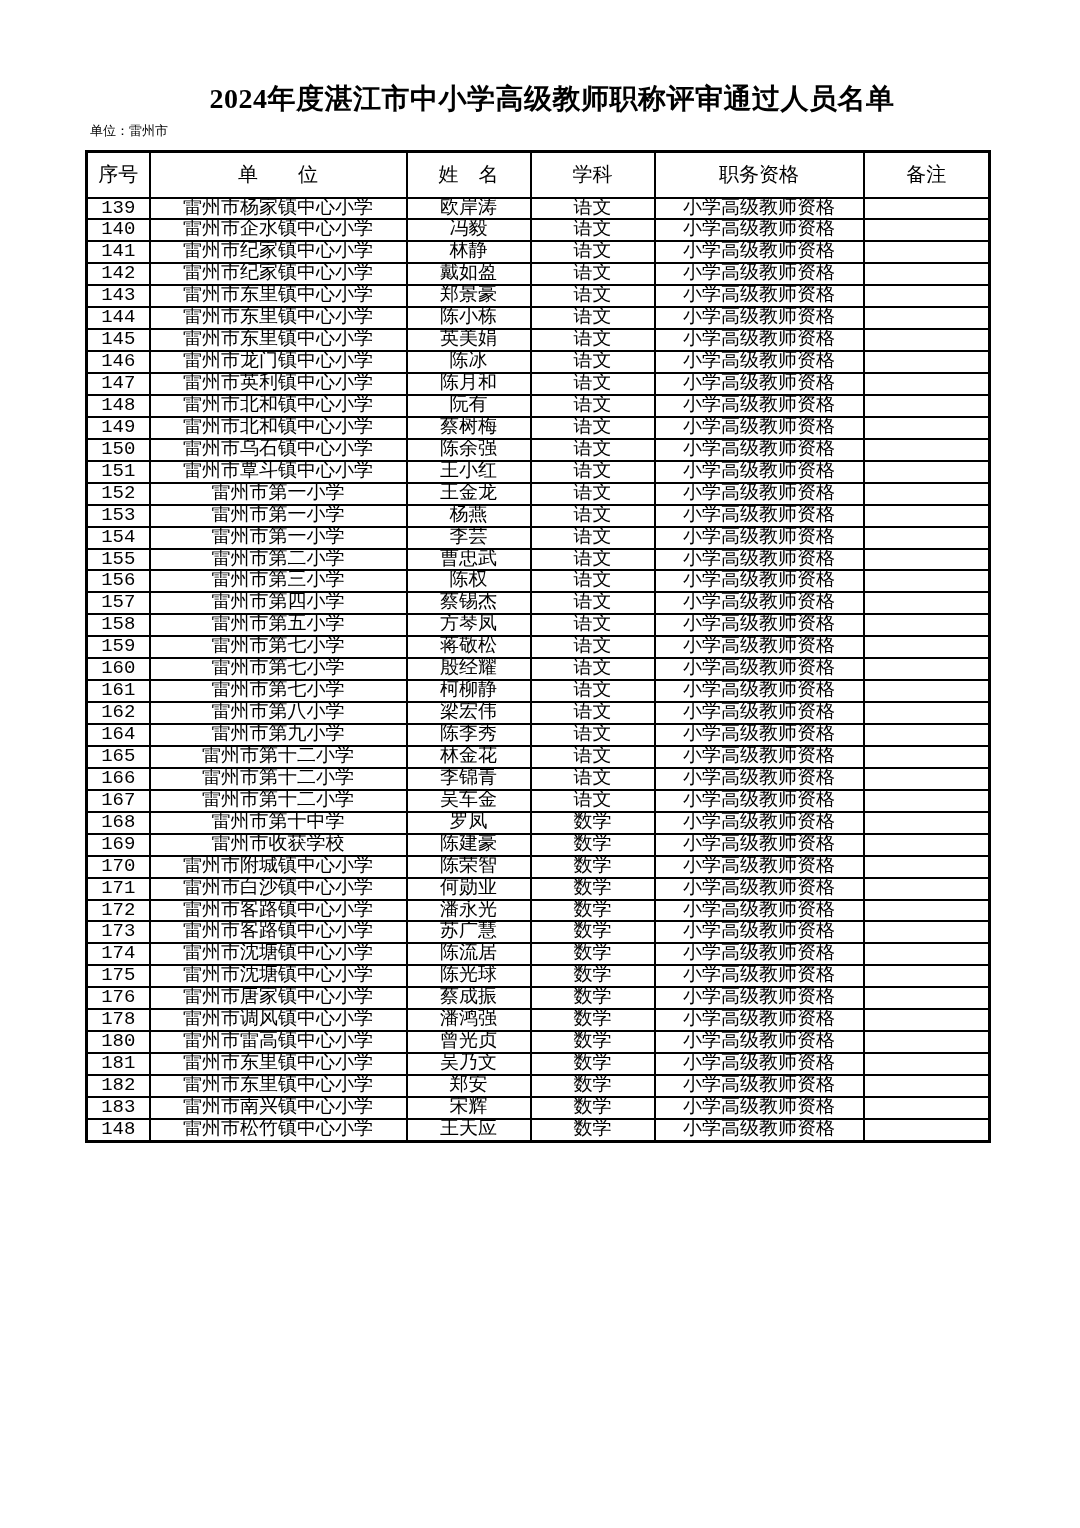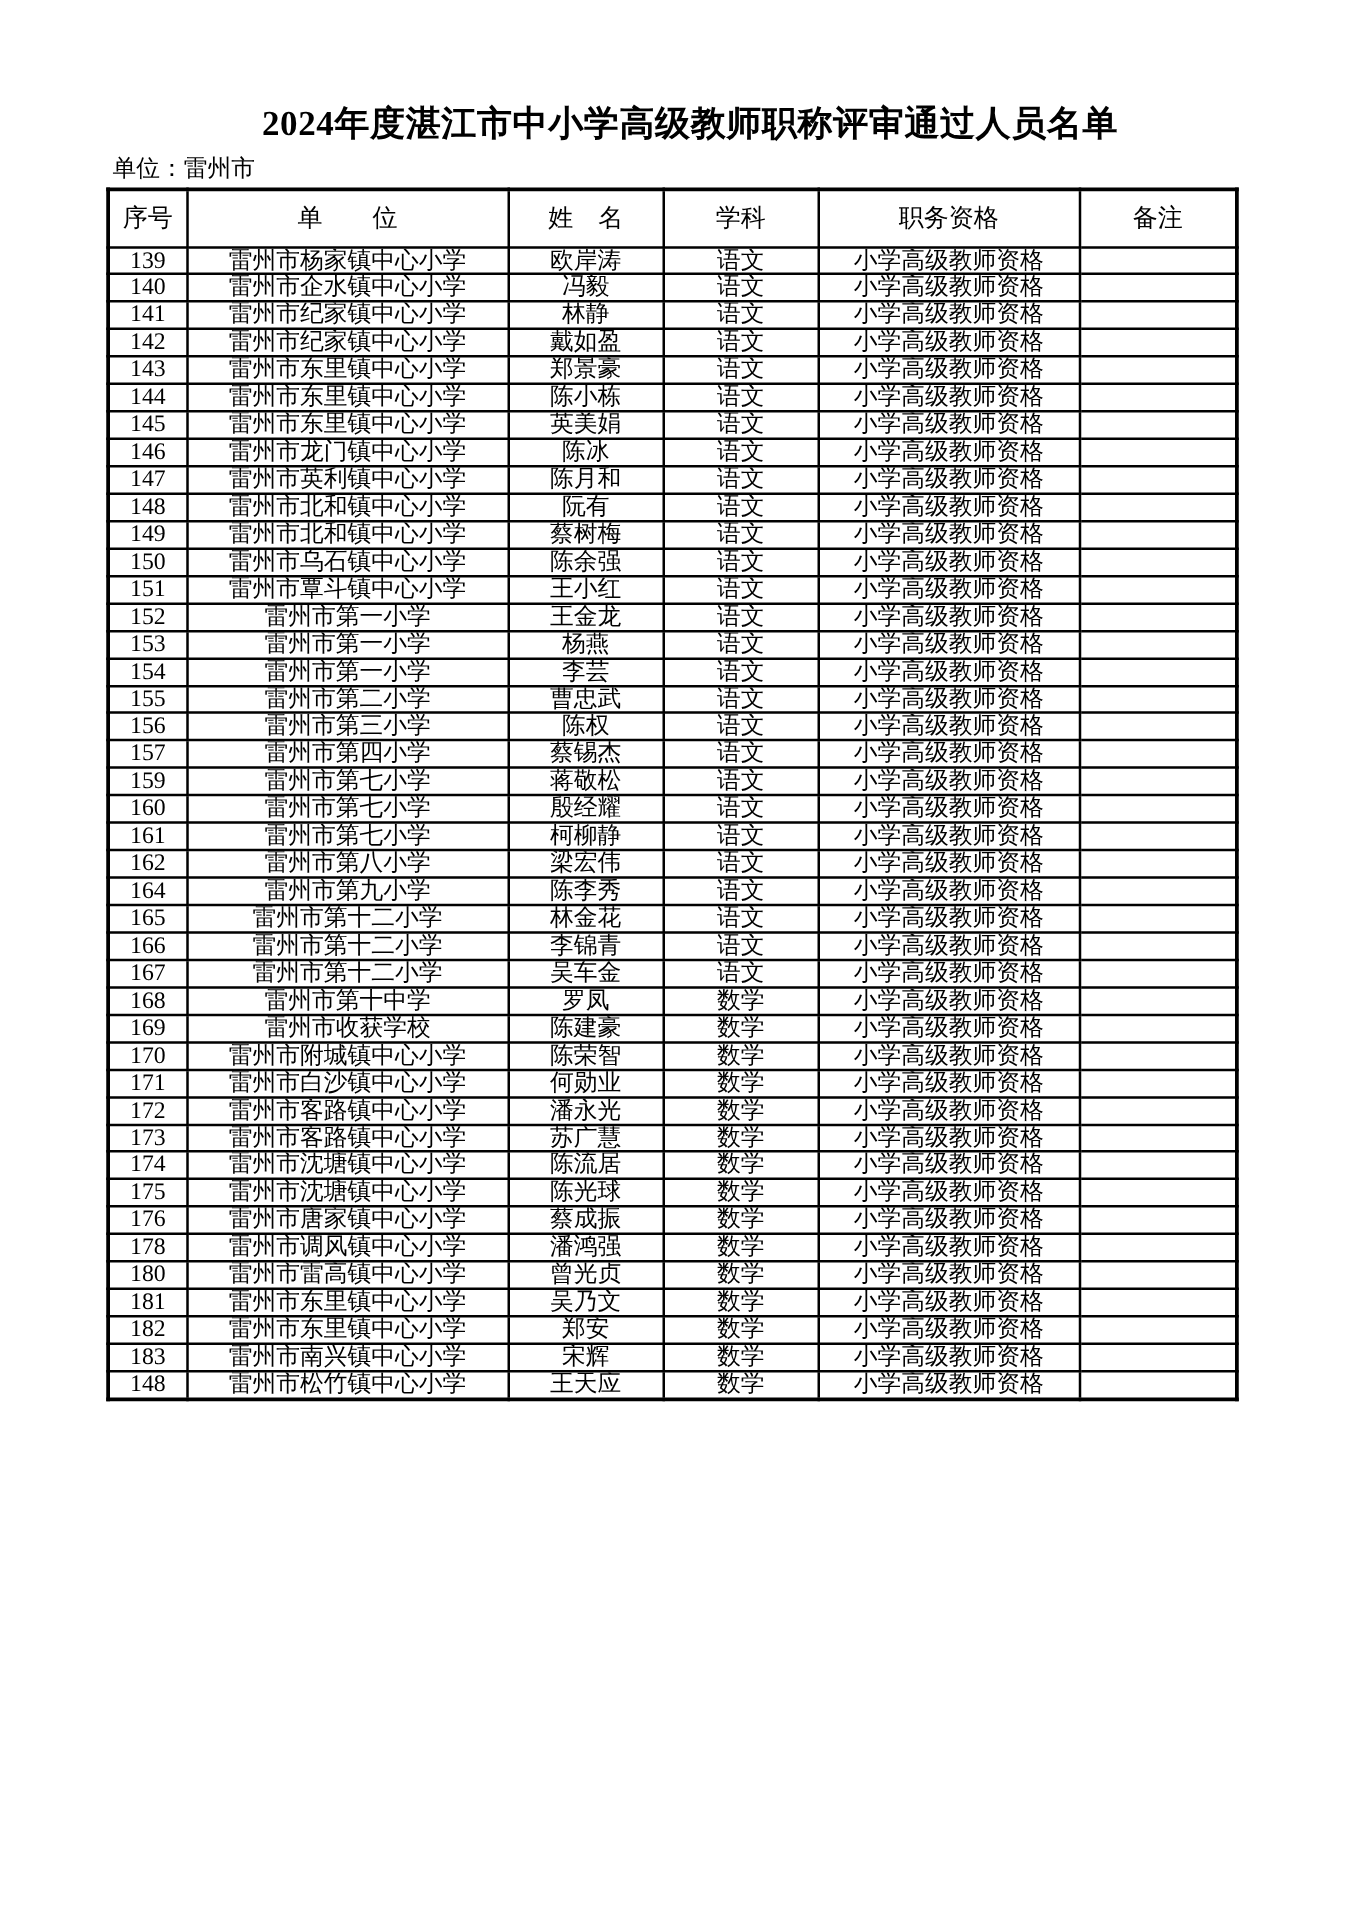--- a/index.html
+++ b/index.html
@@ -22,21 +22,21 @@
     width: 100%;
     text-align: center;
     font-size: 28px;
     font-weight: bold;
     letter-spacing: 0.5px;
   }
   .unit-line {
     position: absolute;
     top: 122px;
     left: 90px;
-    font-size: 19px;
+    font-size: 13px;
   }
   table.roster {
     position: absolute;
     top: 150px;
     left: 85px;
     width: 903px;
     border-collapse: collapse;
     table-layout: fixed;
     border: 3px solid #000;
   }
@@ -44,21 +44,21 @@
     border: 2px solid #000;
     text-align: center;
     vertical-align: middle;
     font-weight: normal;
     overflow: hidden;
     white-space: nowrap;
     padding: 0;
   }
   tr.header-row { height: 46px; }
   tr.header-row th { font-size: 20px; }
-  tr.data-row { height: 20px; }
+  tr.data-row { height: 20px; font-family: Liberation Mono, monospace; }
   tr.data-row td { font-size: 19px; line-height: 1.05; }
 </style>
 </head>
 <body>
 
 <div class="page">
   <div class="doc-title">2024年度湛江市中小学高级教师职称评审通过人员名单</div>
   <div class="unit-line">单位：雷州市</div>
 
   <table class="roster">
@@ -227,20 +227,28 @@
         </tr>
         <tr class="data-row">
           <td>157</td>
           <td>雷州市第四小学</td>
           <td>蔡锡杰</td>
           <td>语文</td>
           <td>小学高级教师资格</td>
           <td></td>
         </tr>
         <tr class="data-row">
+          <td>158</td>
+          <td>雷州市第五小学</td>
+          <td>方琴凤</td>
+          <td>语文</td>
+          <td>小学高级教师资格</td>
+          <td></td>
+        </tr>
+        <tr class="data-row">
           <td>159</td>
           <td>雷州市第七小学</td>
           <td>蒋敬松</td>
           <td>语文</td>
           <td>小学高级教师资格</td>
           <td></td>
         </tr>
         <tr class="data-row">
           <td>160</td>
           <td>雷州市第七小学</td>

